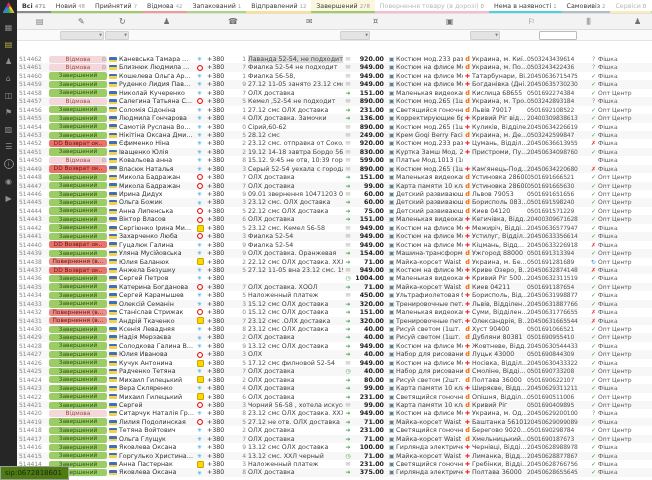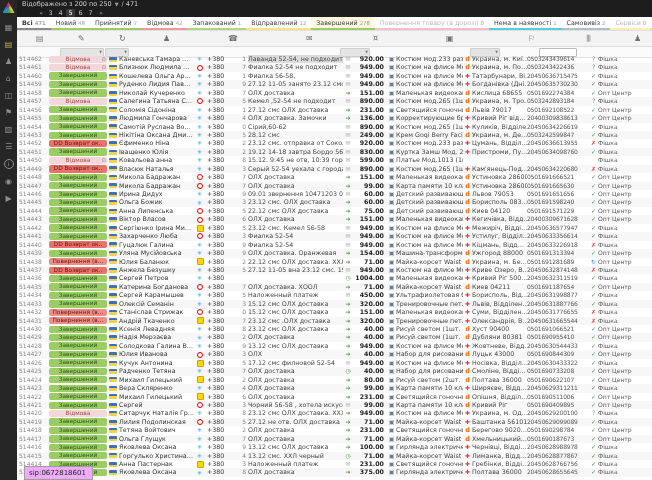--- a/index.html
+++ b/index.html
@@ -68,58 +68,42 @@
   .mi,.tsi,.dli{text-align:center;font-size:6px;}
   .c-price{font-weight:bold;color:#222;text-align:right;padding-right:3px;}
   .pbox{color:#607d8b;text-align:center;font-size:6px;}
   .c-prod{color:#444;}
   .dli-up{color:#ef6c00;font-weight:bold;font-size:6.5px;}
   .dli-np{color:#e53935;}
   .c-city{color:#444;}
   .c-track{color:#555;font-size:6px;letter-spacing:-0.2px;}
   .c-src{color:#5a5a5a;font-size:6px;}
   
-  .sip{position:absolute;left:0;bottom:0;background:#f0abfc;border:1px solid #9e9e9e;
-       padding:2px 6px 2px 4px;font-size:7px;color:#222;z-index:9;margin-left:24px;}
+  .sip{position:absolute;left:0;bottom:0;background:#4d7c0f;border:1px solid #9e9e9e;
+       padding:2px 6px 2px 4px;font-size:7px;color:#222;z-index:9;}
 </style>
 </head>
 <body>
 
 <div class="sidebar">
   <div class="logo"></div>
 <span class="si">▦</span>
     <span class="si act">▤</span>
     <span class="si">♟</span>
     <span class="si">⌂</span>
     <span class="si">◫</span>
     <span class="si">⚑</span>
     <span class="si">▨</span>
     <span class="si">☰</span>
     <span class="si circ">i</span>
     <span class="si">◉</span>
     <span class="si">▶</span>
   </div>
 
 <div class="main">
-  <div class="topbar">
-    <div class="showing">
-      <span>Відображено з 200 по 250</span>
-      <span class="caret">▼</span>
-      <span>/ 471</span>
-    </div>
-    <div class="pager">
-        <span class="pg nav">«</span>
-        <span class="pg">3</span>
-        <span class="pg">4</span>
-        <span class="pg cur">5</span>
-        <span class="pg">6</span>
-        <span class="pg">7</span>
-        <span class="pg nav">»</span>
-      </div>
-  </div>
 
   <div class="tabs">
       <div class="tab active" style="border-bottom-color: rgb(138, 138, 138);">
         <span>Всі</span>
         <span class="cnt">471</span>
       </div>
       <div class="tab" style="border-bottom-color: rgb(156, 204, 101);">
         <span>Новий</span>
         <span class="cnt">48</span>
       </div>

